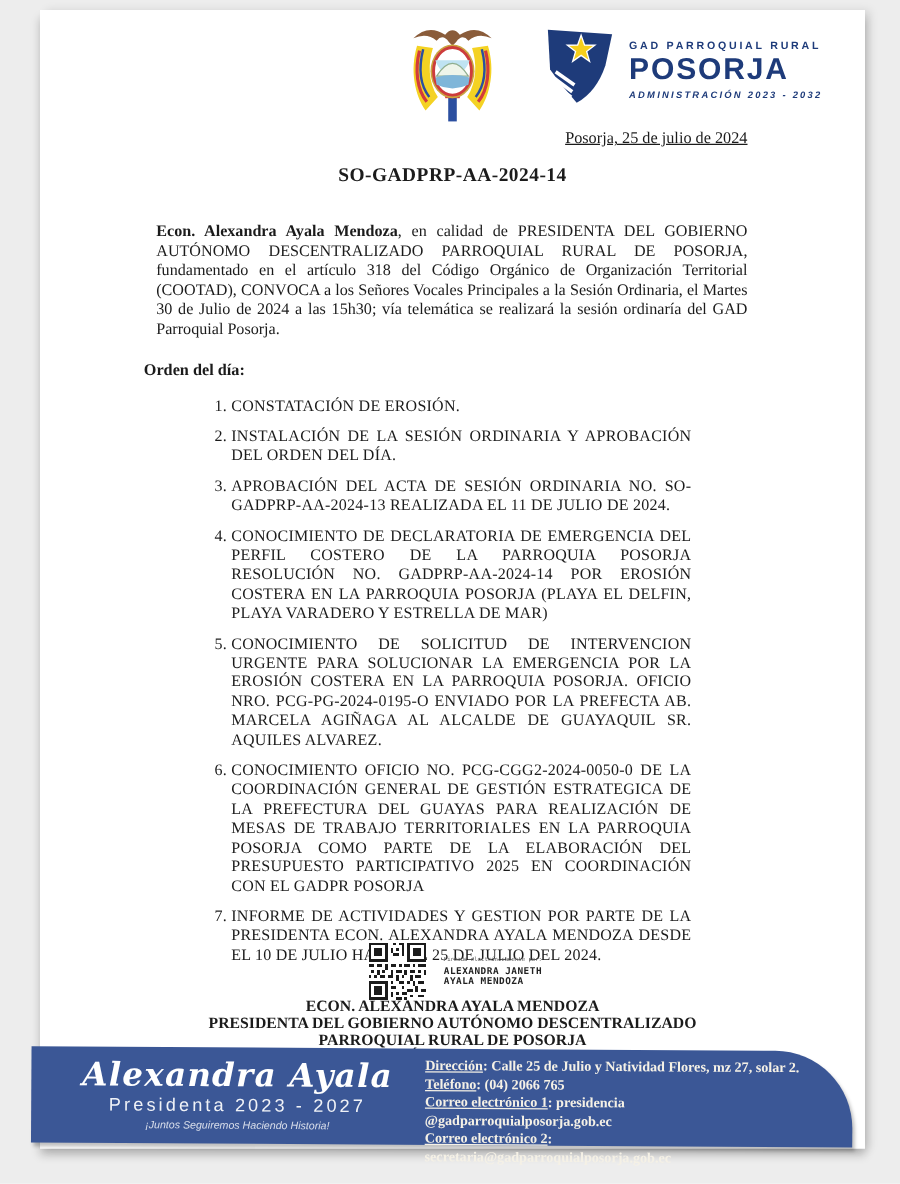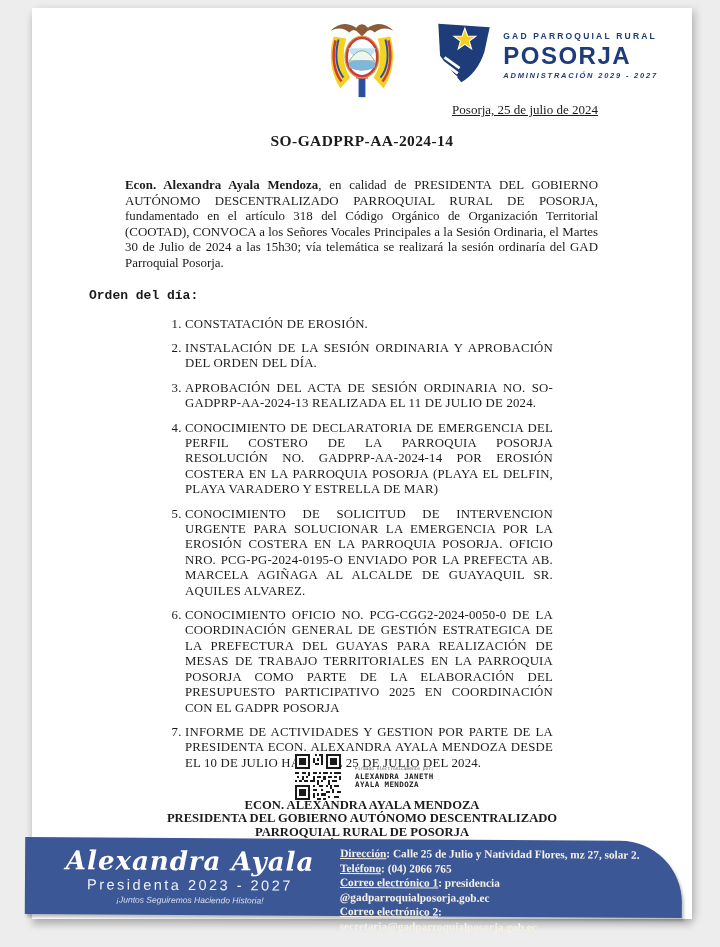--- a/index.html
+++ b/index.html
@@ -23,21 +23,21 @@
   .logo-line3 { font-family:"Liberation Sans", sans-serif; font-size:7.5px; font-weight:bold;
                 font-style:italic; letter-spacing:1.8px; }
 
   .date { text-align:right; margin-right:94px; margin-top:2px; font-size:13px;text-decoration:underline; }
 
   .title-block { text-align:center; margin-top:13px; font-weight:bold; font-size:15.5px;
                  line-height:19px; letter-spacing:.4px; }
 
   .intro { margin:28px 94px 0 93px; font-size:12.9px; line-height:15.6px; text-align:justify; }
 
-  .agenda-heading { margin-left:57px; margin-top:16px; font-weight:bold; font-size:13px;font-family:Liberation Mono, monospace; }
+  .agenda-heading { margin-left:83px; margin-top:16px; font-weight:bold; font-size:13px; }
 
   ol.agenda { margin-left:132px; margin-top:14px; width:389px; padding-left:21px;
               font-size:12.8px; }
   ol.agenda li { text-align:justify; line-height:15.4px; margin-bottom:9px;
                  letter-spacing:.2px; }
 
   
   .stamp { position:absolute; left:263px; top:746px; display:flex; align-items:center; gap:14px; }
   .qr { width:46px; height:46px; }
   .stamp-text { line-height:8px; }
@@ -96,21 +96,21 @@
             <path d="M6 4 L64 8 L58 36 Q50 60 32 70 Q18 54 8 40 Z" fill="#1e3b7a"></path>
             <polygon points="36,9 39.1,17.8 48.4,18 41,23.6 43.6,32.5 36,27.2 28.4,32.5 31,23.6 23.6,18 32.9,17.8" fill="#f6cf1c" stroke="#fff" stroke-width="1.2"></polygon>
             <path d="M13 42 L30 54" stroke="#fff" stroke-width="3.2"></path>
             <path d="M12 48 L28 60" stroke="#fff" stroke-width="3.2"></path>
             <path d="M13 54 L27 65" stroke="#fff" stroke-width="3.2"></path>
           </svg>
         </span>
         <div class="logo-text">
           <div class="logo-line1">GAD PARROQUIAL RURAL</div>
           <div class="logo-name">POSORJA</div>
-          <div class="logo-line3">ADMINISTRACIÓN 2029 - 2027</div>
+          <div class="logo-line3">ADMINISTRACIÓN 2023 - 2032</div>
         </div>
       </div>
     </div>
 
     <div class="date">Posorja, 25 de julio de 2024</div>
 
     <div class="title-block">
       <div>SO-GADPRP-AA-2024-14</div>
     </div>
 

